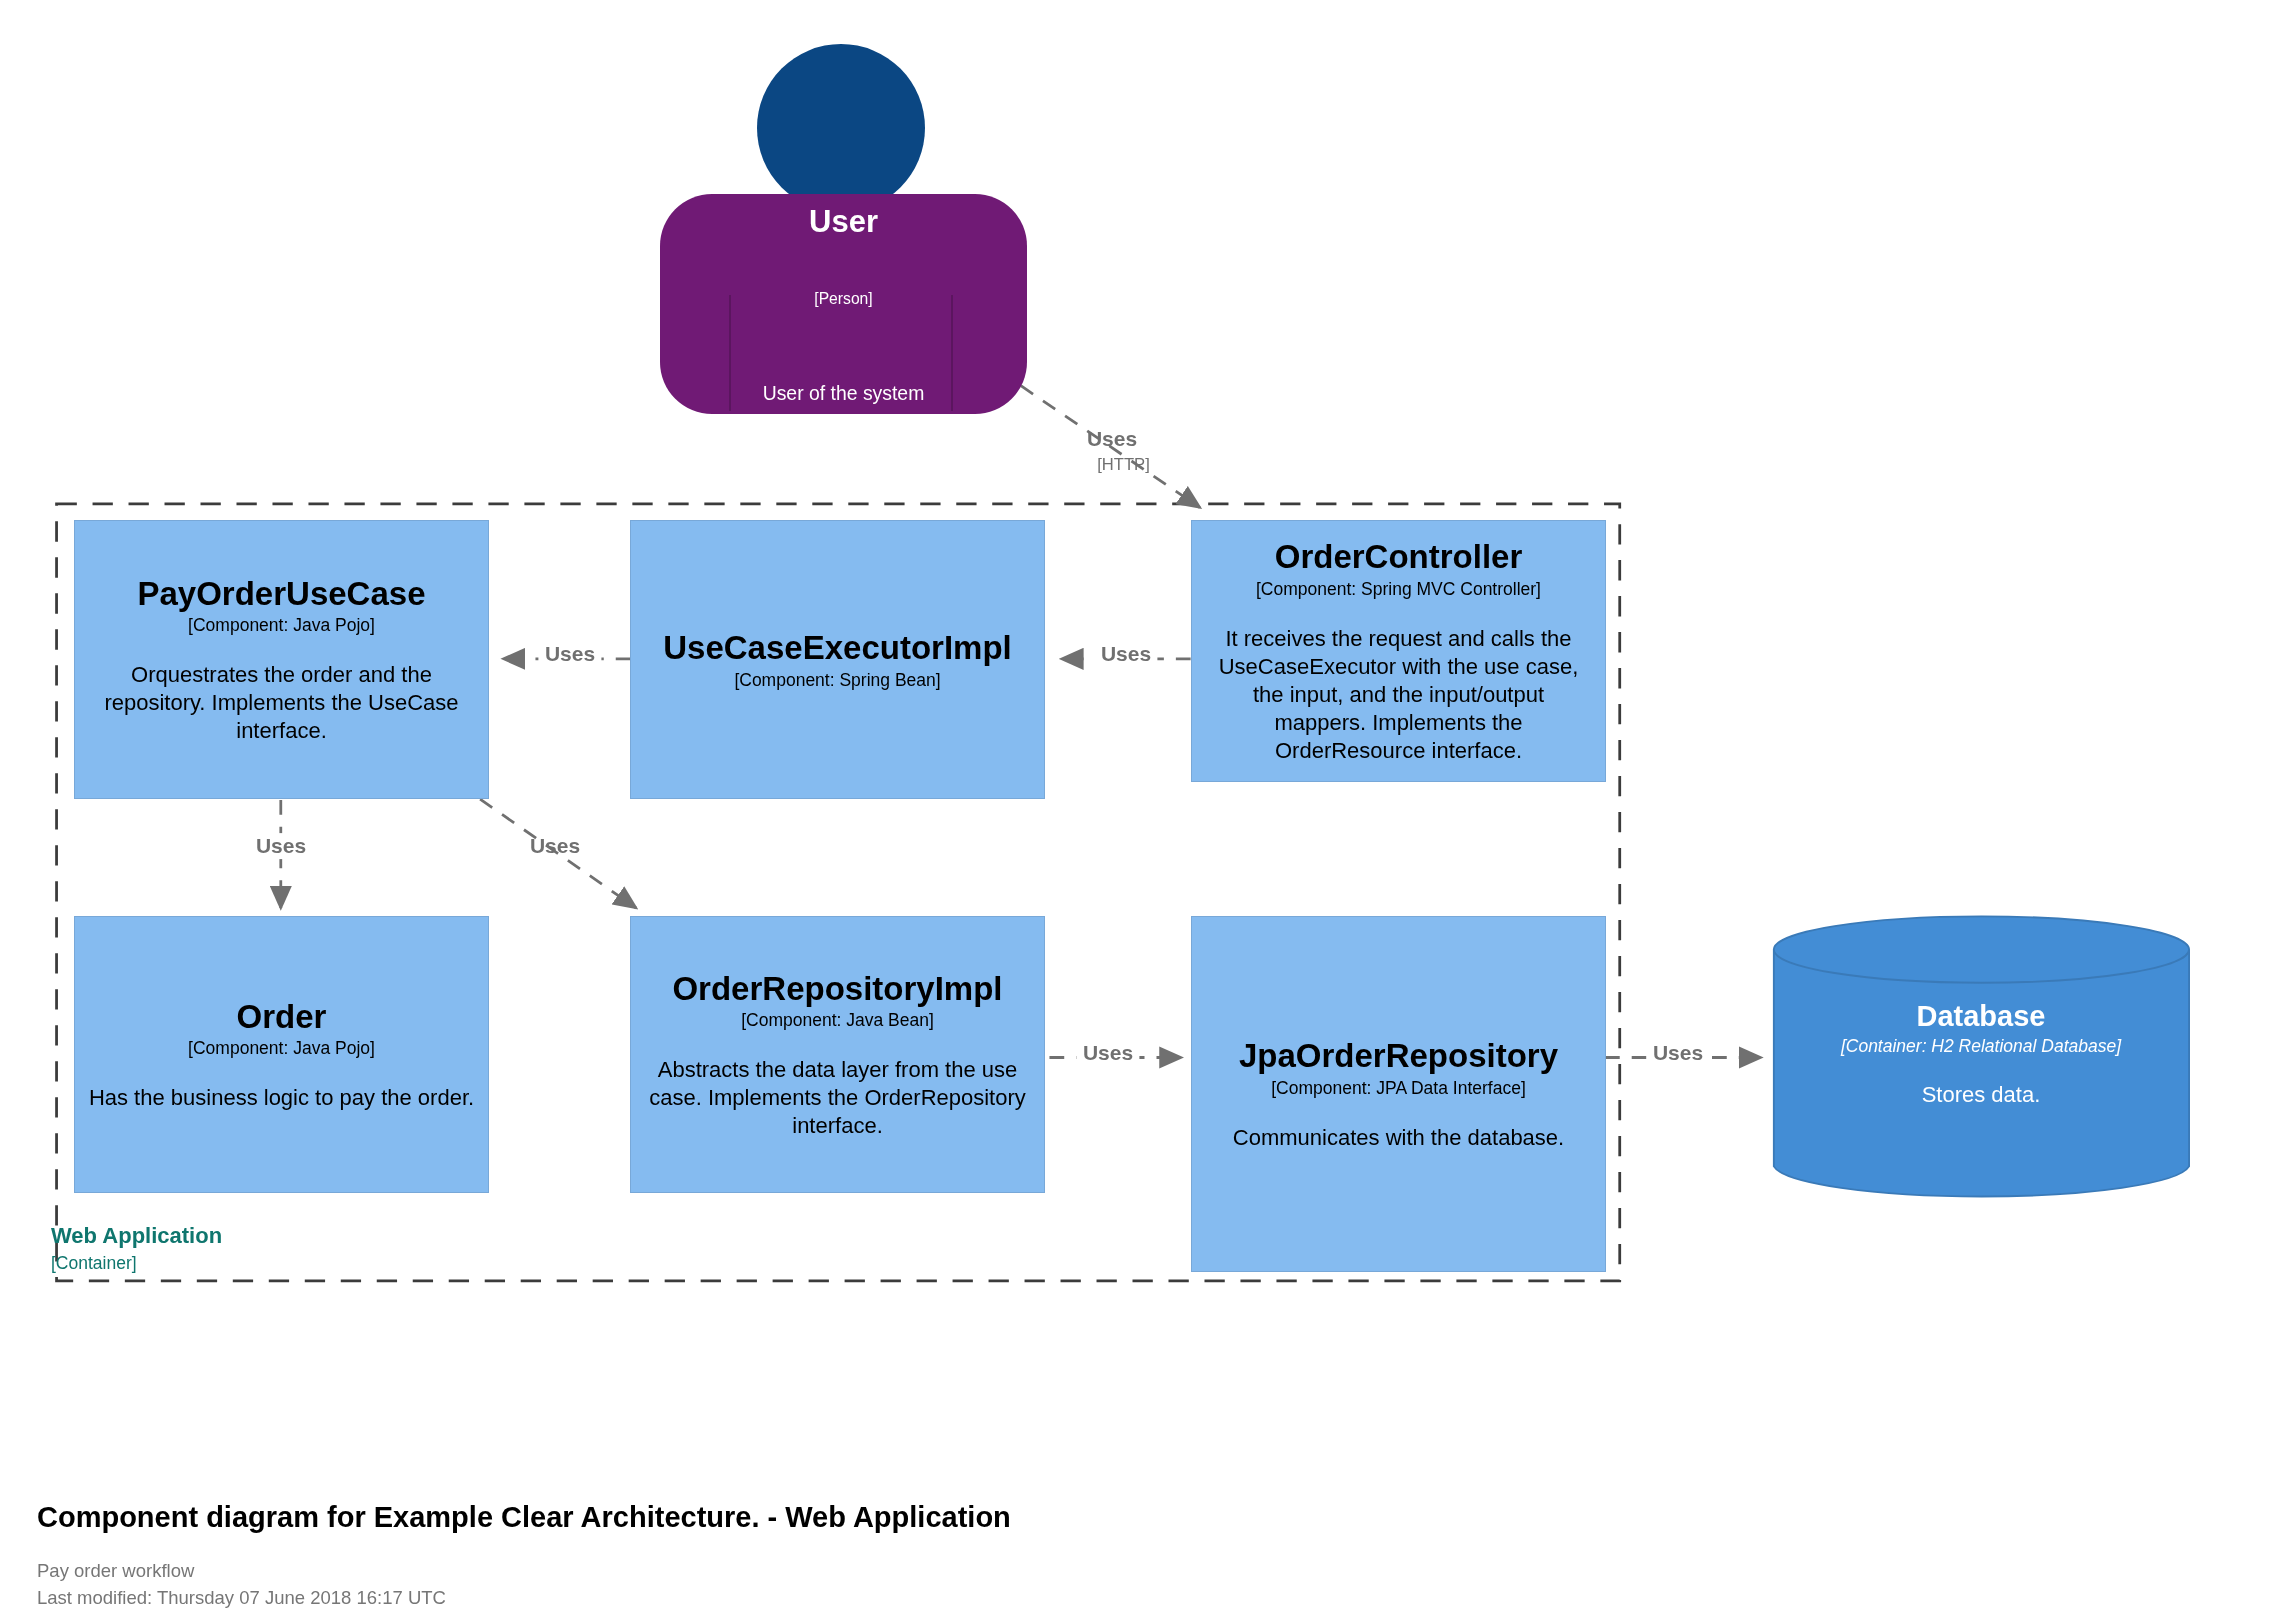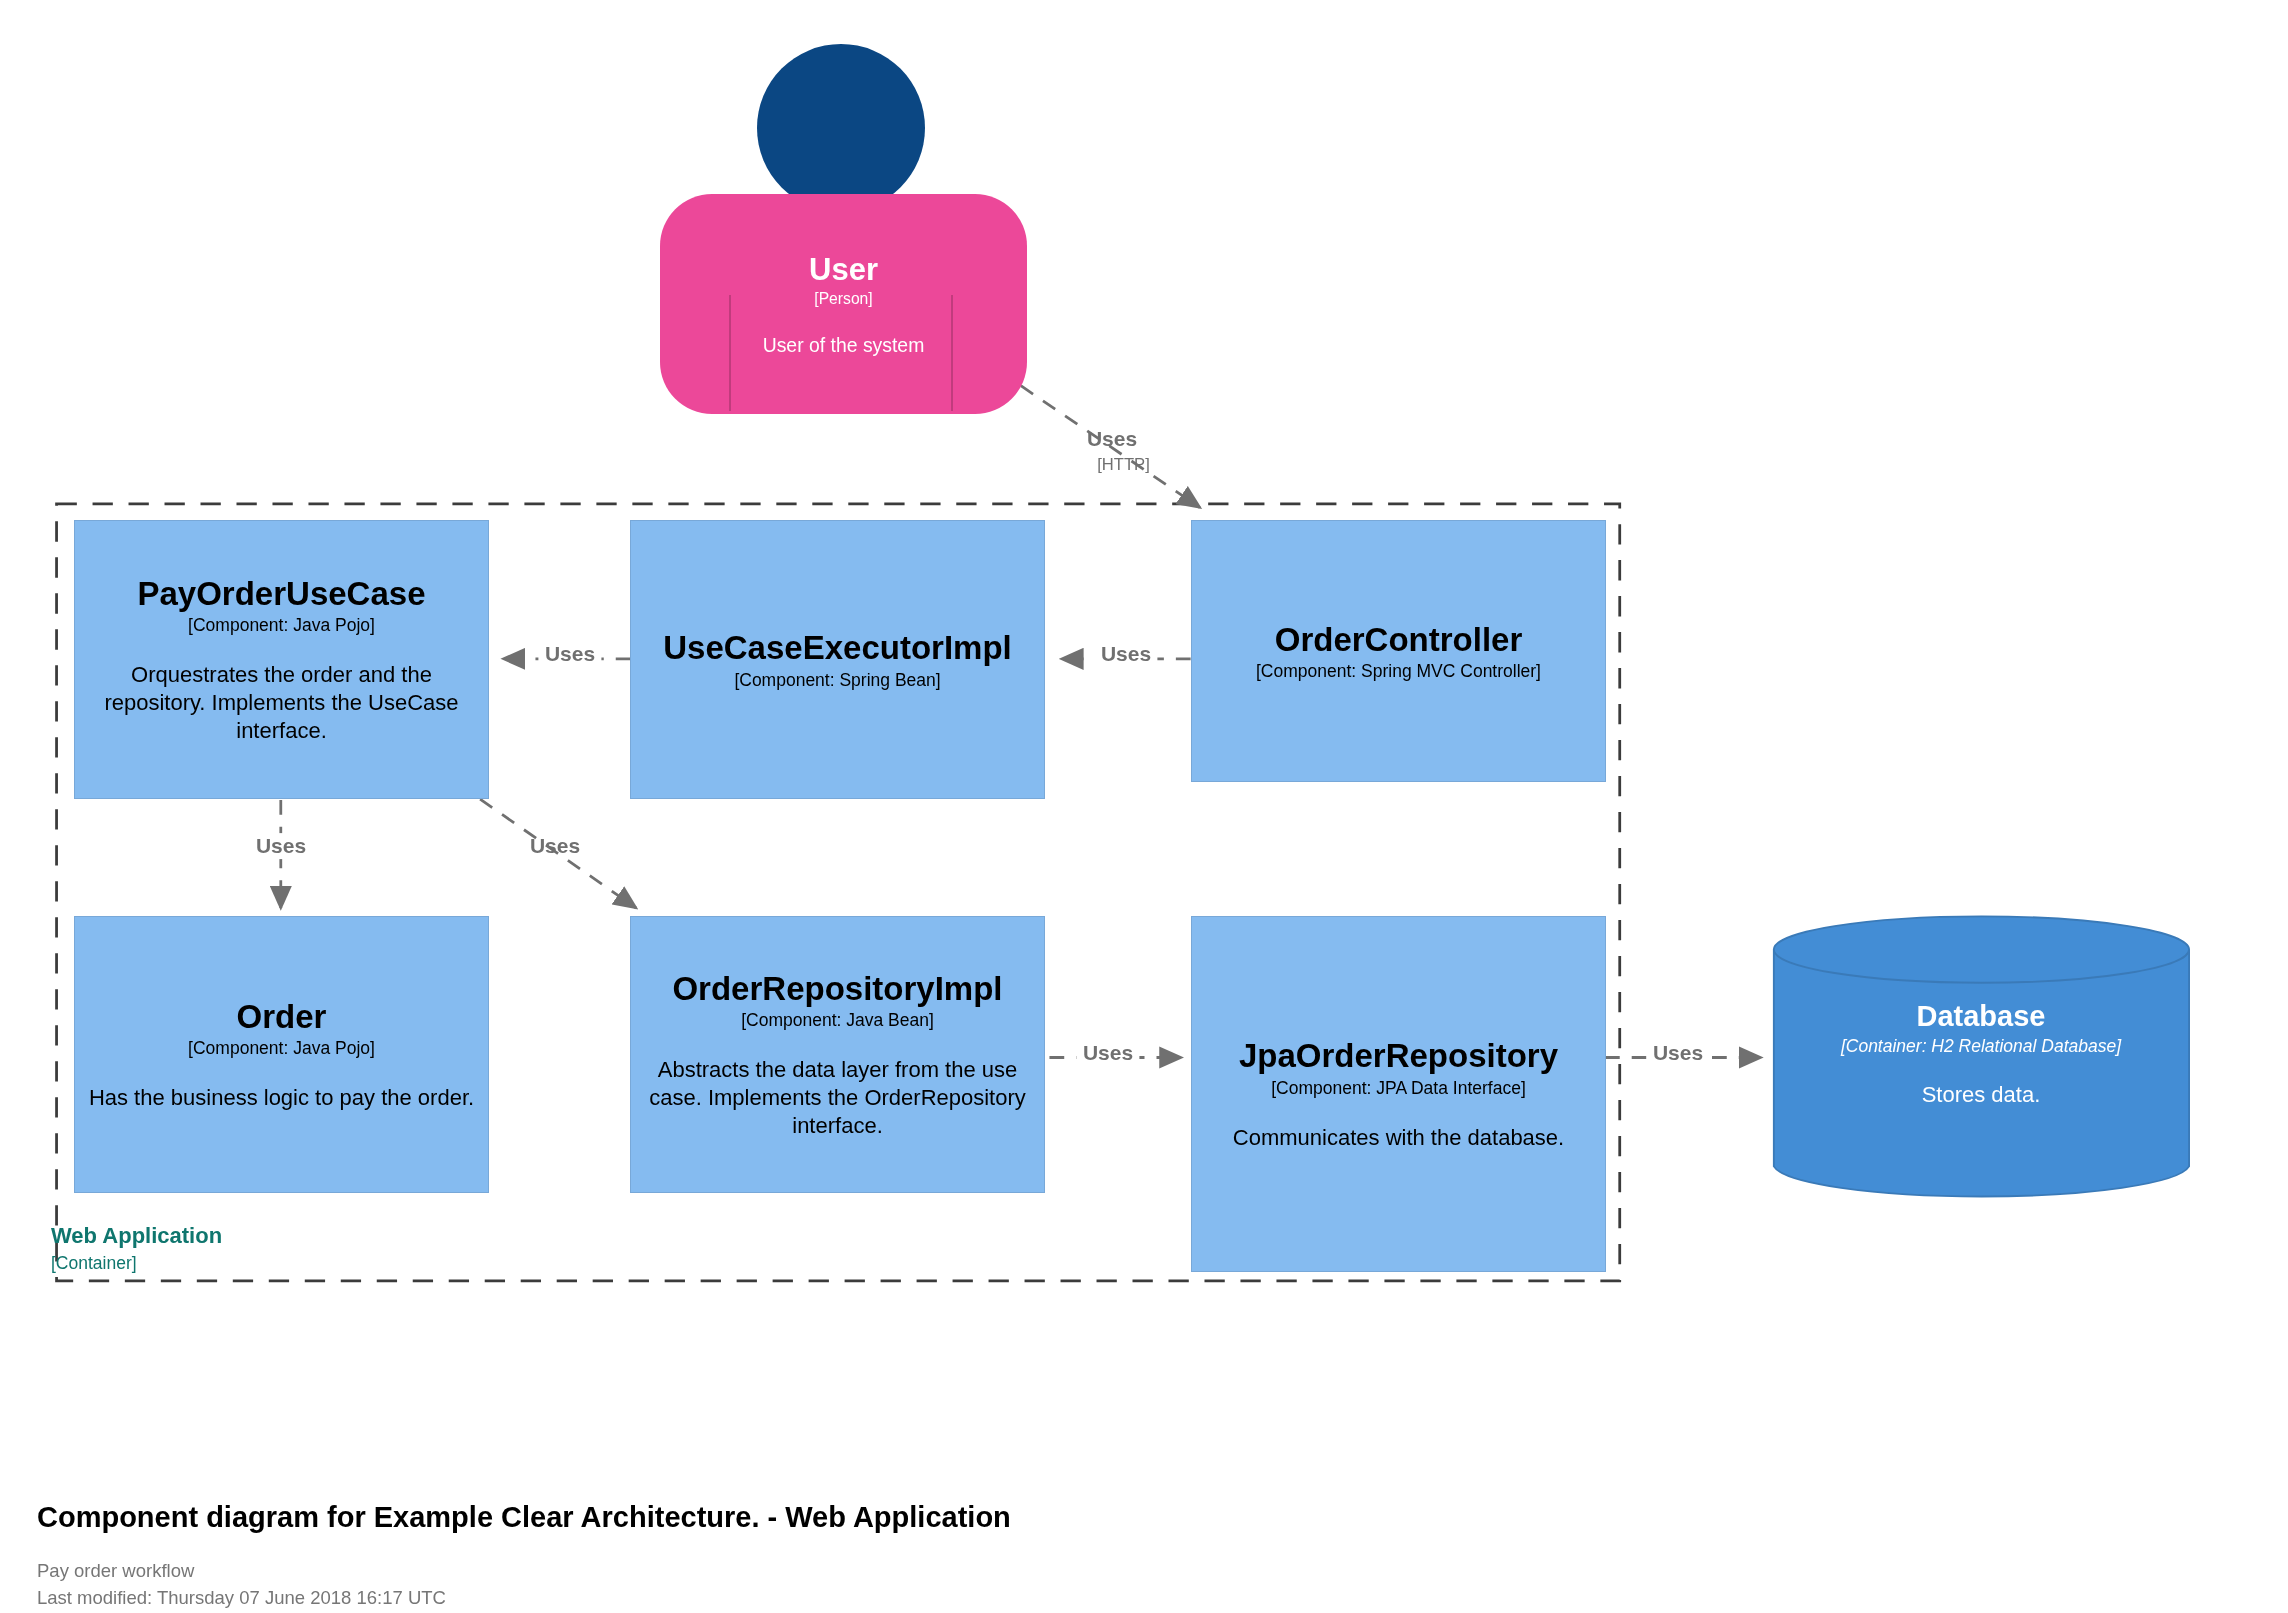--- a/index.html
+++ b/index.html
@@ -10,22 +10,22 @@
   
   #connectors{position:absolute;left:0;top:0;width:2289px;height:1613px;}
 
   
   .person-head{
     position:absolute;left:757px;top:44px;width:168px;height:168px;border-radius:50%;
     background:#0b4783;
   }
   .person-body{
     position:absolute;left:660px;top:194px;width:367px;height:220px;border-radius:52px;
-    background:#ec4899;display:flex;flex-direction:column;align-items:center;justify-content:center;
-    color:#ffffff;text-align:center;
+    background:#701a75;display:flex;flex-direction:column;align-items:center;justify-content:center;
+    color:#ffffff;text-align:center;gap:48px;
   }
   .person-arm{position:absolute;top:295px;width:1.8px;height:116px;background:rgba(0,0,0,0.18);}
   .person-name{font-size:31px;font-weight:bold;line-height:37px;}
   .person-meta{font-size:15.7px;line-height:20px;margin-top:1.8px;}
   .person-desc{font-size:19.4px;line-height:24px;margin-top:24px;}
 
   
   .comp{
     position:absolute;width:415px;background:#85bbf0;border:1.8px solid #78a8d8;box-sizing:border-box;
     display:flex;flex-direction:column;align-items:center;justify-content:center;
@@ -104,20 +104,21 @@
     <div class="comp-meta">[Component: Java Pojo]</div>
     <div class="comp-desc">Orquestrates the order and the repository. Implements the UseCase interface.</div>
   </div>
   <div class="comp" style="left:630px;top:520px;height:279px;">
     <div class="comp-title">UseCaseExecutorImpl</div>
     <div class="comp-meta">[Component: Spring Bean]</div>
   </div>
   <div class="comp" style="left:1191px;top:520px;height:262px;">
     <div class="comp-title">OrderController</div>
     <div class="comp-meta">[Component: Spring MVC Controller]</div>
+    <div class="comp-desc">It receives the request and calls the UseCaseExecutor with the use case, the input, and the input/output mappers. Implements the OrderResource interface.</div>
   </div>
 
   <div class="comp" style="left:74px;top:916px;height:277px;">
     <div class="comp-title">Order</div>
     <div class="comp-meta">[Component: Java Pojo]</div>
     <div class="comp-desc">Has the business logic to pay the order.</div>
   </div>
   <div class="comp" style="left:630px;top:916px;height:277px;">
     <div class="comp-title">OrderRepositoryImpl</div>
     <div class="comp-meta">[Component: Java Bean]</div>

